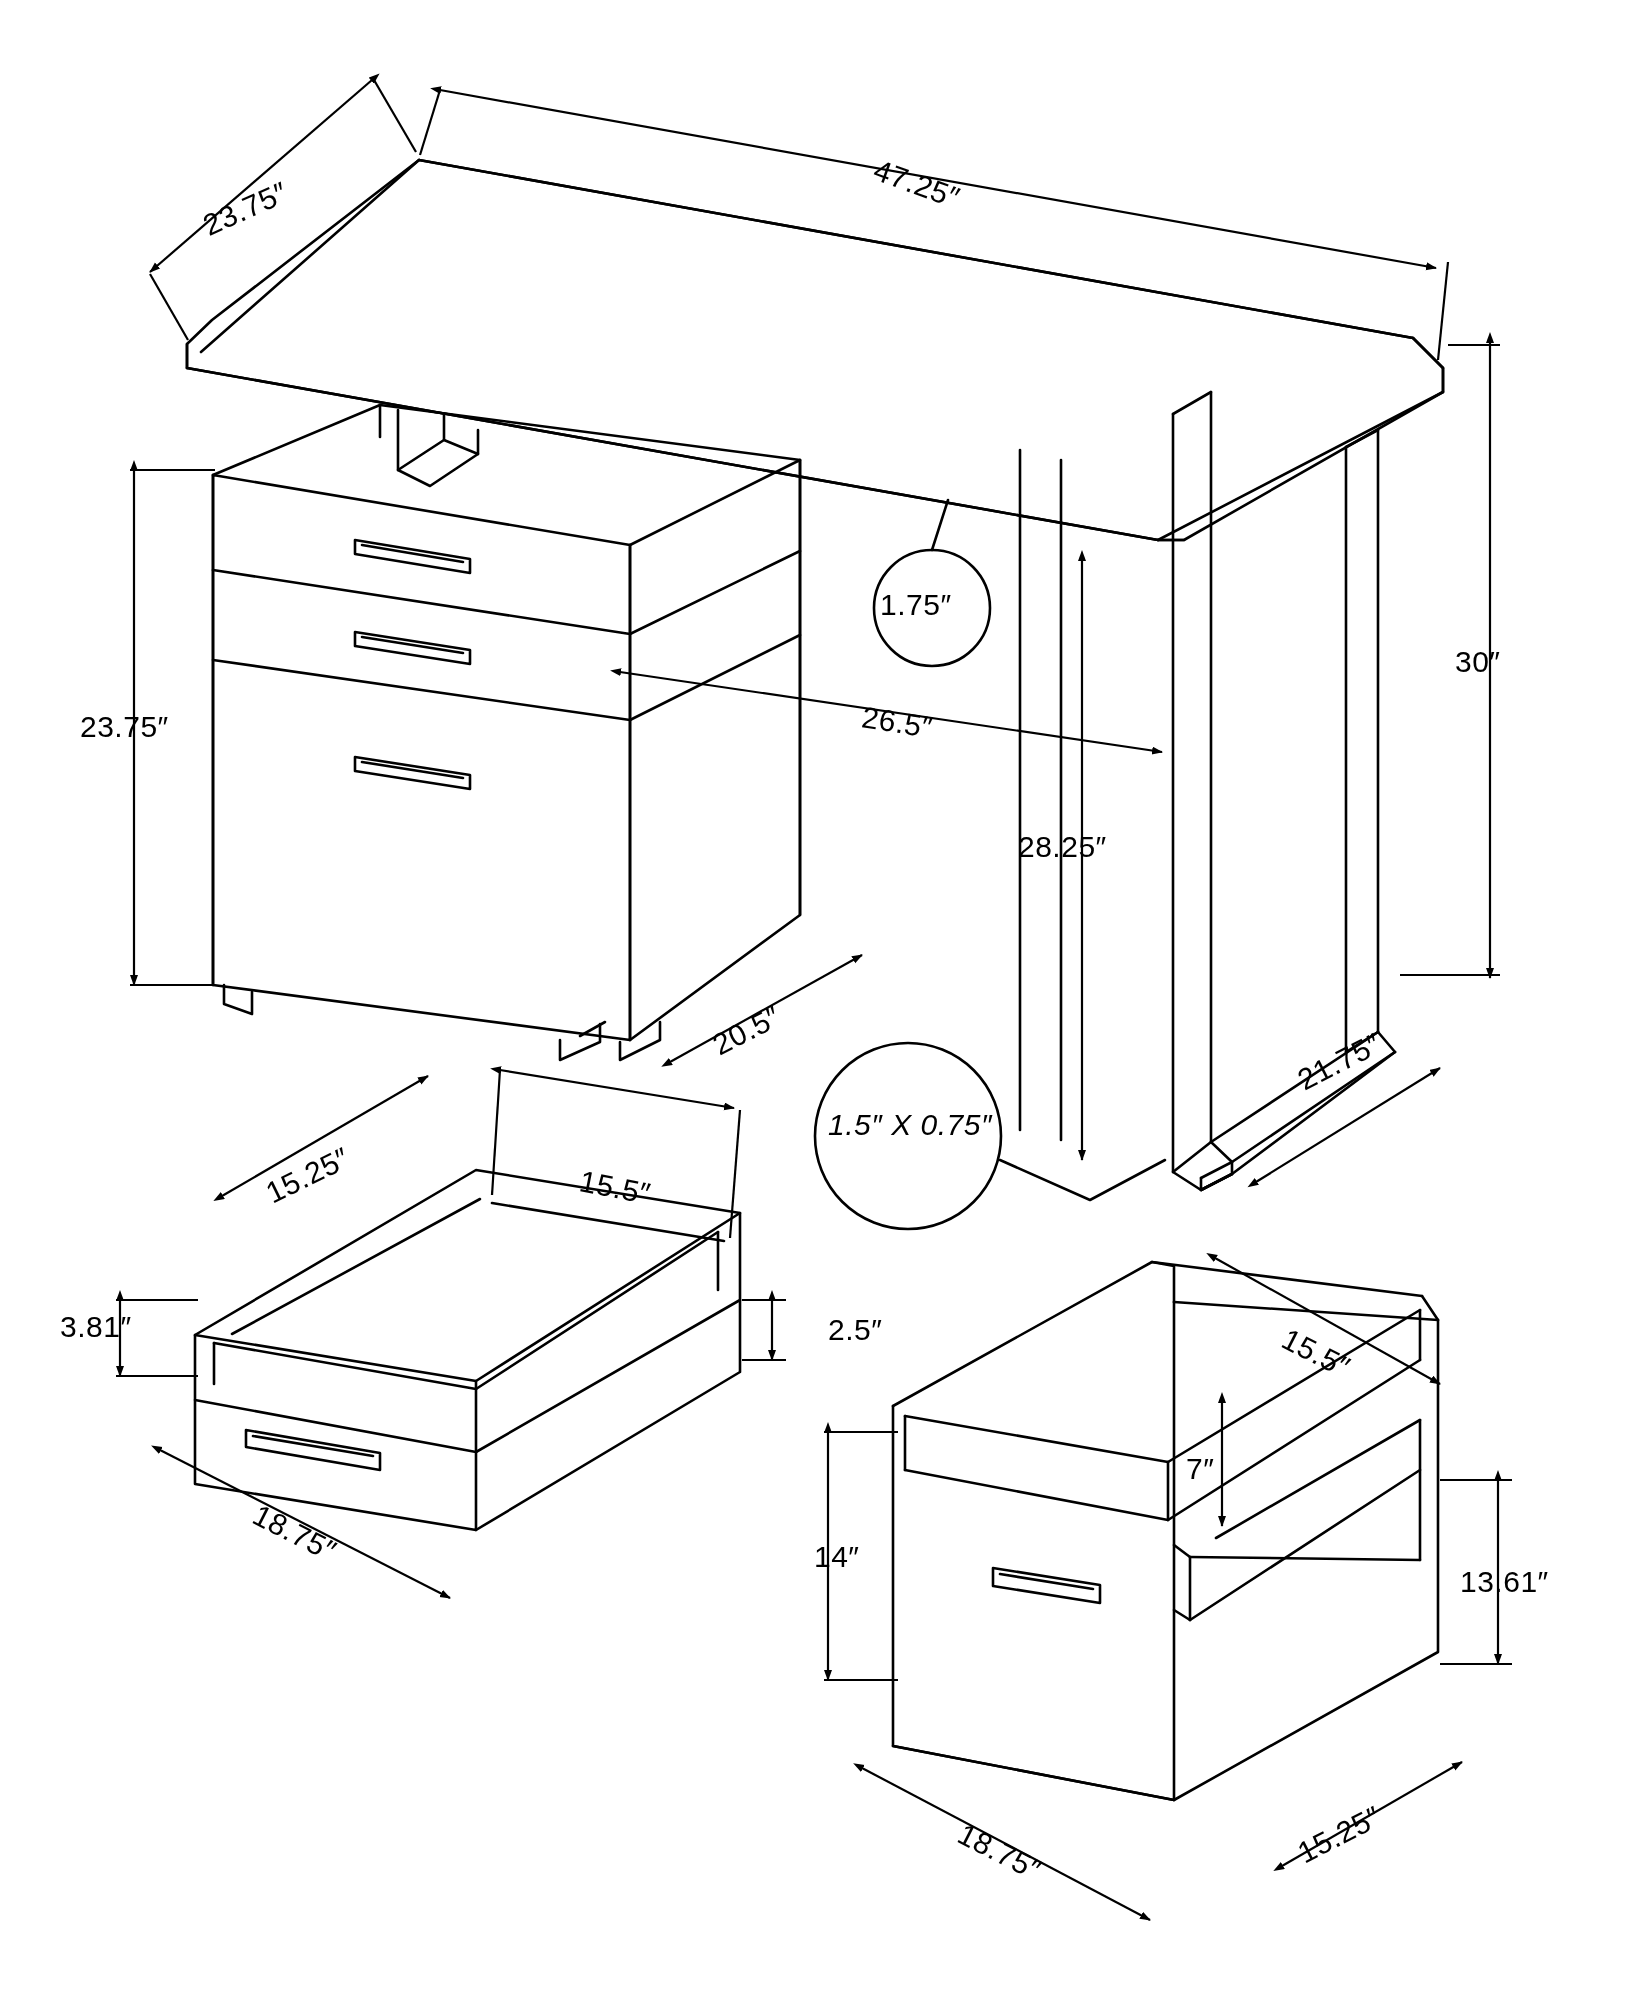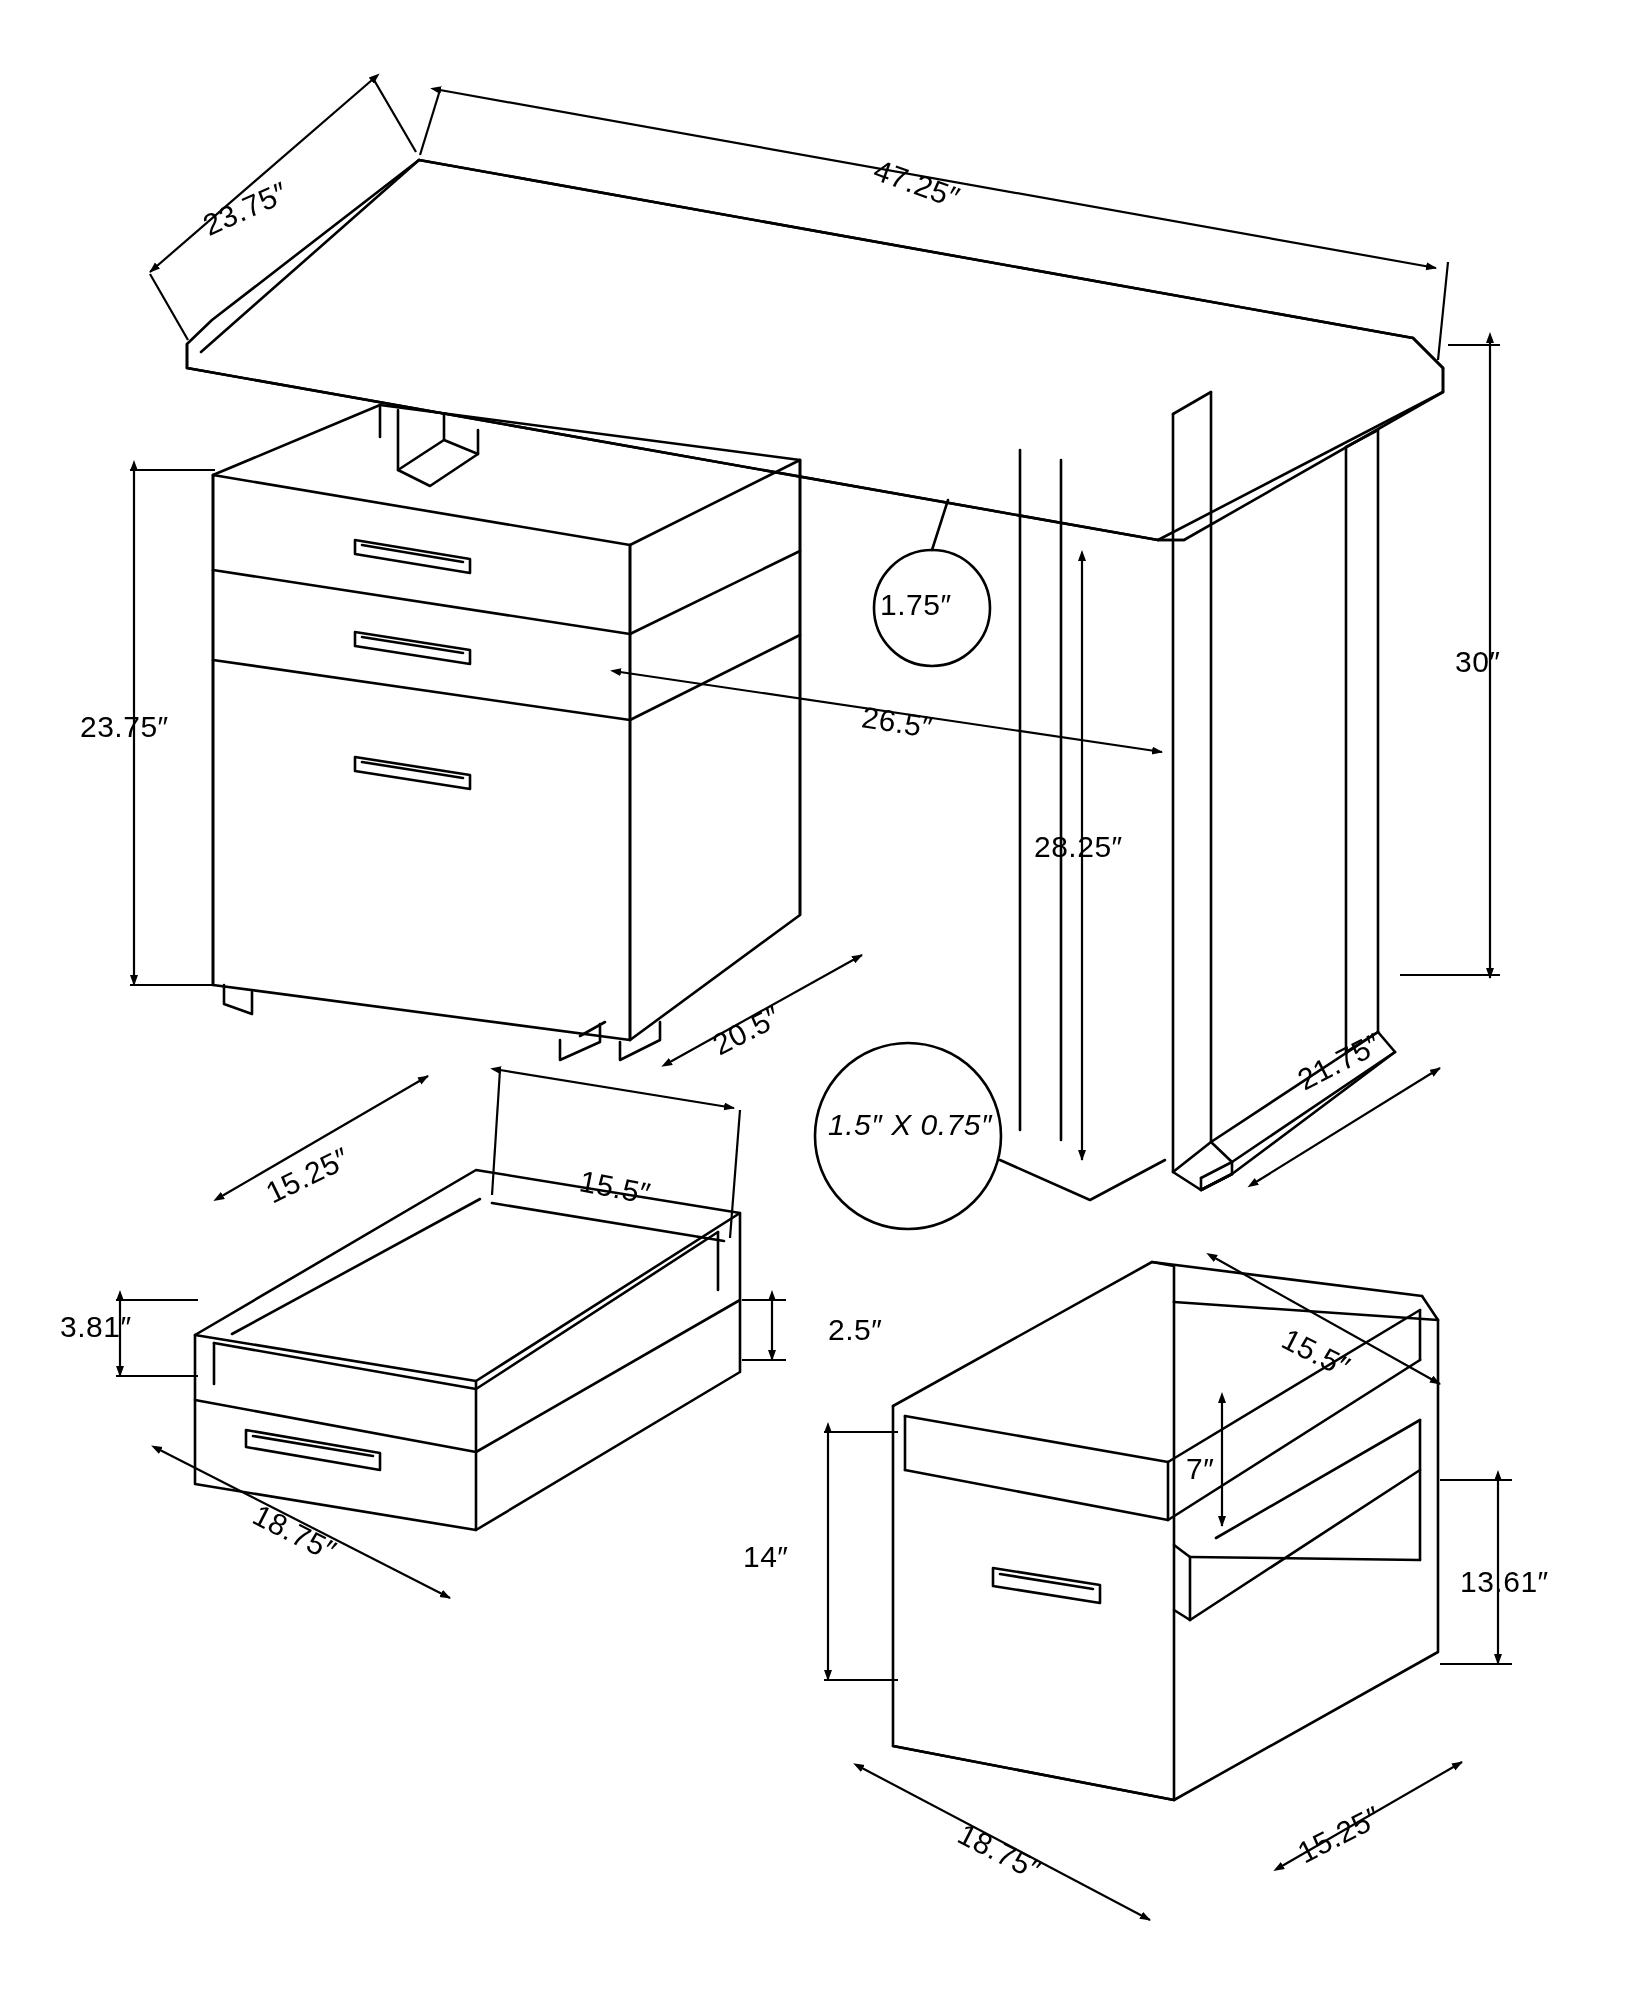--- a/index.html
+++ b/index.html
@@ -237,21 +237,21 @@
   <div class="dim-label rot-neg24" style="left:205px; top:210px;">23.75″</div>
 
   <div class="dim-label" style="left:1455px; top:645px;">30″</div>
 
   <div class="dim-label" style="left:80px; top:710px;">23.75″</div>
 
   <div class="dim-label" style="left:880px; top:588px;">1.75″</div>
 
   <div class="dim-label rot-pos12" style="left:862px; top:700px; transform:rotate(9deg); transform-origin:left center;">26.5″</div>
 
-  <div class="dim-label" style="left:1018px; top:830px;margin-left:16px;">28.25″</div>
+  <div class="dim-label" style="left:1018px; top:830px;">28.25″</div>
 
   <div class="dim-label rot-neg27" style="left:715px; top:1030px; transform:rotate(-27deg); transform-origin:left center;">20.5″</div>
 
   <div class="dim-label rot-neg27" style="left:1300px; top:1065px; transform:rotate(-27deg); transform-origin:left center;">21.75″</div>
 
   <div class="dim-label" style="left:828px; top:1108px;font-style:italic;">1.5″ X 0.75″</div>
 
   <div class="dim-label rot-neg24" style="left:268px; top:1178px; transform:rotate(-26deg); transform-origin:left center;">15.25″</div>
 
   <div class="dim-label rot-pos20" style="left:580px; top:1164px; transform:rotate(11deg); transform-origin:left center;">15.5″</div>
@@ -259,21 +259,21 @@
   <div class="dim-label" style="left:60px; top:1310px;">3.81″</div>
 
   <div class="dim-label" style="left:780px; top:1313px;margin-left:48px;">2.5″</div>
 
   <div class="dim-label rot-pos27" style="left:255px; top:1496px; transform:rotate(27deg); transform-origin:left center;">18.75″</div>
 
   <div class="dim-label rot-pos27" style="left:1284px; top:1320px; transform:rotate(27deg); transform-origin:left center;">15.5″</div>
 
   <div class="dim-label" style="left:1186px; top:1452px;">7″</div>
 
-  <div class="dim-label" style="left:743px; top:1540px;">14″</div>
+  <div class="dim-label" style="left:814px; top:1540px;">14″</div>
 
   <div class="dim-label" style="left:1460px; top:1565px;">13.61″</div>
 
   <div class="dim-label rot-pos27" style="left:960px; top:1815px; transform:rotate(27deg); transform-origin:left center;">18.75″</div>
 
   <div class="dim-label rot-neg24" style="left:1300px; top:1838px; transform:rotate(-27deg); transform-origin:left center;">15.25″</div>
 
 </div>
 
 </body></html>

